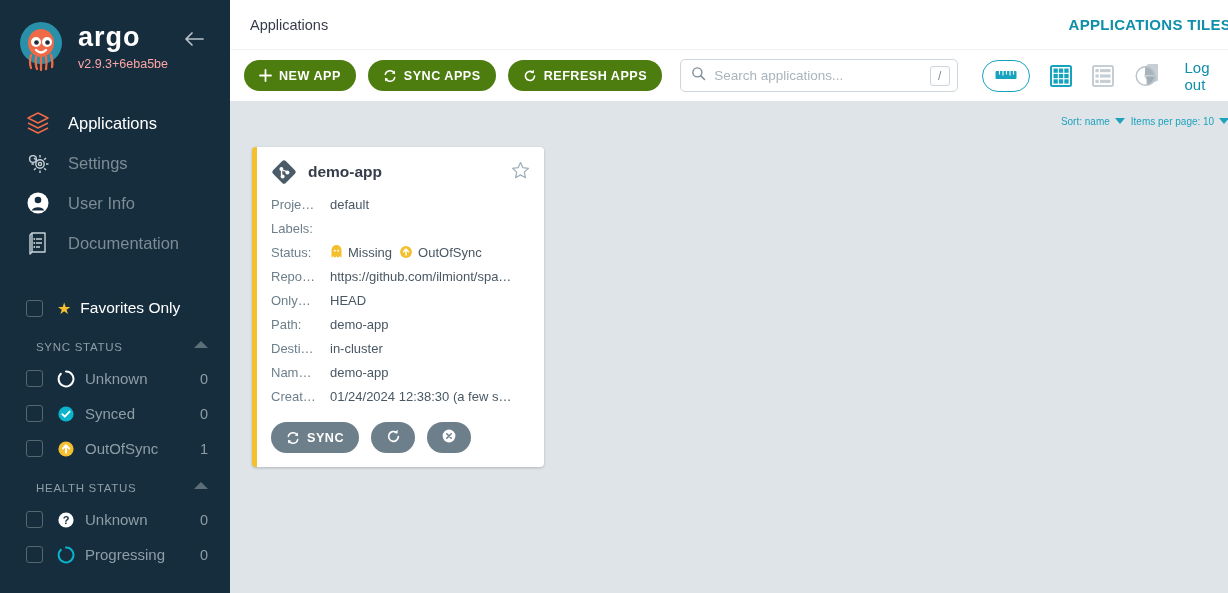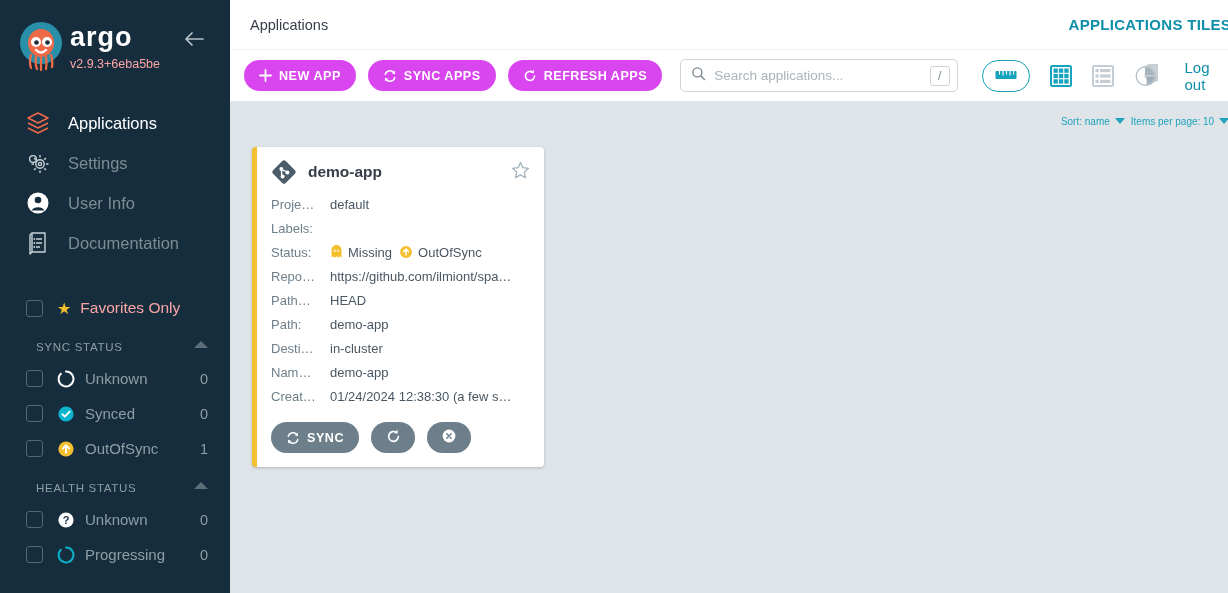--- a/index.html
+++ b/index.html
@@ -22,21 +22,21 @@
   .brand {
     height: 95px; display: flex; align-items: center;
     padding-left: 14px; position: relative;
   }
   .octo { width: 56px; height: 56px; position: relative; flex: 0 0 56px; }
   .octo .disc {
     position: absolute; left: 6px; top: 2px;
     width: 42px; height: 42px; border-radius: 50%;
     background: #2a8fa8;
   }
-  .brand-txt { }
+  .brand-txt { margin-left: 8px; }
   .brand-name {
     color: #fff; font-size: 27px; font-weight: bold;
     letter-spacing: 1px; line-height: 1;
   }
   .brand-ver { color: #fca5a5; font-size: 12.5px; margin-top: 6px; }
   .collapse-arrow {
     position: absolute; right: 24px; top: 29px;
     color: #b6c2c8; font-size: 21px; cursor: pointer;
   }
 
@@ -58,21 +58,21 @@
   .fav-row {
     display: flex; align-items: center; height: 34px;
     padding-left: 26px; cursor: pointer;
   }
   .cbox {
     width: 17px; height: 17px; flex: 0 0 17px;
     border: 1.5px solid #56676f; border-radius: 3px;
     background: transparent;
   }
   .star { margin-left: 14px; font-size: 16px; color: #f4c030; }
-  .fav-label { margin-left: 9px; font-size: 15.5px; color: #fca5a5; }
+  .fav-label { margin-left: 9px; font-size: 15.5px; color: #ffffff; }
 
   .sec-head {
     display: flex; justify-content: space-between;
     padding: 16px 22px 8px 36px; cursor: pointer;
   }
   .sec-title {
     font-size: 11.5px; color: #8e9ea6; letter-spacing: 0.7px;
     font-weight: normal;
   }
   .caret-up {
@@ -104,21 +104,21 @@
   .page-kicker {
     font-size: 15px; color: #0f8fa9; font-weight: bold; letter-spacing: 0.3px;
   }
 
   .toolbar {
     height: 52px; background: #fff; flex: 0 0 52px;
     display: flex; align-items: center; padding: 0 20px 0 14px;
     border-top: 1px solid #f0f2f4;
   }
   .btn {
-    height: 31px; border-radius: 16px; background: #d946ef;
+    height: 31px; border-radius: 16px; background: #4d7c0f;
     color: #fff; font-size: 12.6px; font-weight: bold; letter-spacing: 0.5px;
     display: inline-flex; align-items: center; padding: 0 15px;
     margin-right: 12px; cursor: pointer; border: none; white-space: nowrap;
   }
   .btn .bi { margin-right: 7px; display: flex; align-items: center; }
 
   .search-wrap {
     height: 33px; width: 296px; border: 1px solid #cfd6db; border-radius: 5px;
     display: flex; align-items: center; padding: 0 7px 0 10px;
     margin-left: 6px; background: #fff;
@@ -534,21 +534,21 @@
               <span>OutOfSync</span>
             </span>
           </span>
         </div>
 
         <div class="row">
           <span class="k">Repo…</span>
           <span class="v">https://github.com/ilmiont/spa…</span>
         </div>
         <div class="row">
-          <span class="k">Path…</span>
+          <span class="k">Only…</span>
           <span class="v">HEAD</span>
         </div>
         <div class="row">
           <span class="k">Path:</span>
           <span class="v">demo-app</span>
         </div>
         <div class="row">
           <span class="k">Desti…</span>
           <span class="v">in-cluster</span>
         </div>

